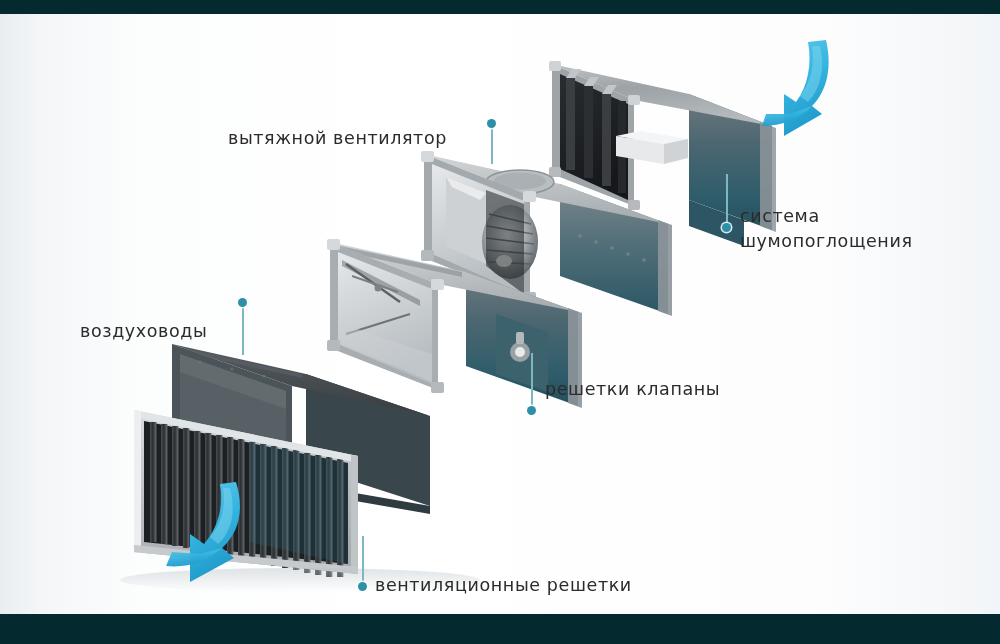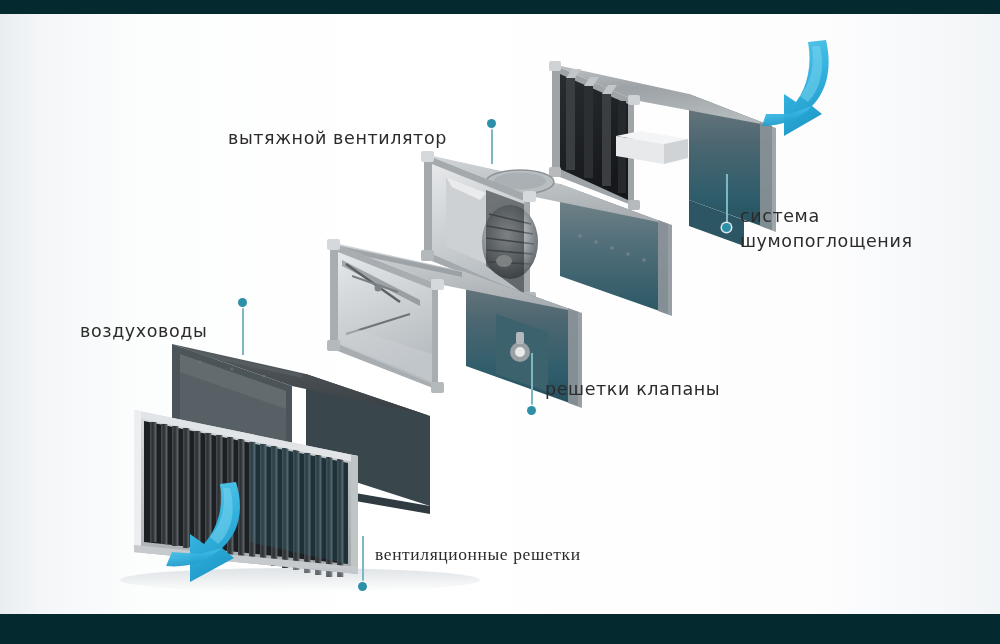--- a/index.html
+++ b/index.html
@@ -304,16 +304,16 @@
 
     <div class="lbl" style="left:80px;top:305px;">воздуховоды</div>
 
     <div class="lbl two" style="left:740px;top:190px;">
       <span>система</span><br>
       <span>шумопоглощения</span>
     </div>
 
     <div class="lbl" style="left:545px;top:363px;">решетки клапаны</div>
 
-    <div class="lbl" style="left:375px;top:528px;font-family:Liberation Serif, serif;">вентиляционные решетки</div>
+    <div class="lbl" style="left:375px;top:559px;">вентиляционные решетки</div>
 
   </div>
 </div>
 
 </body></html>

